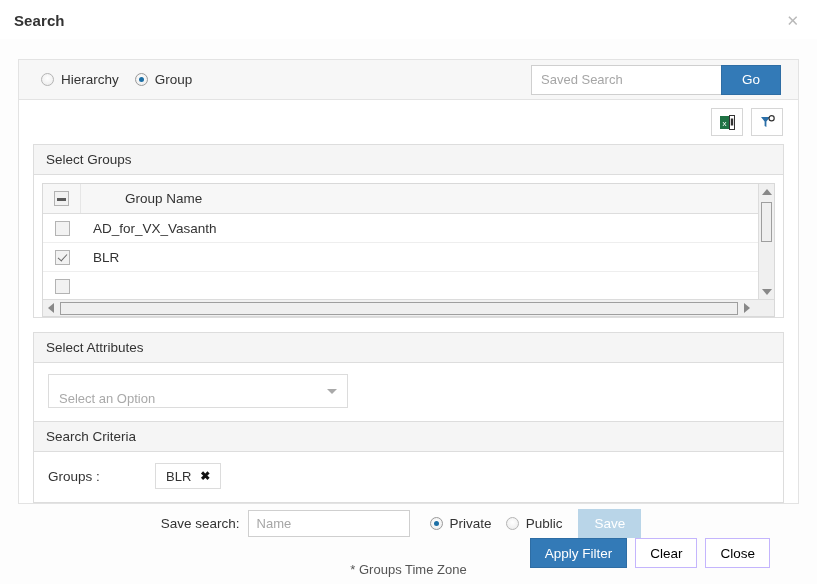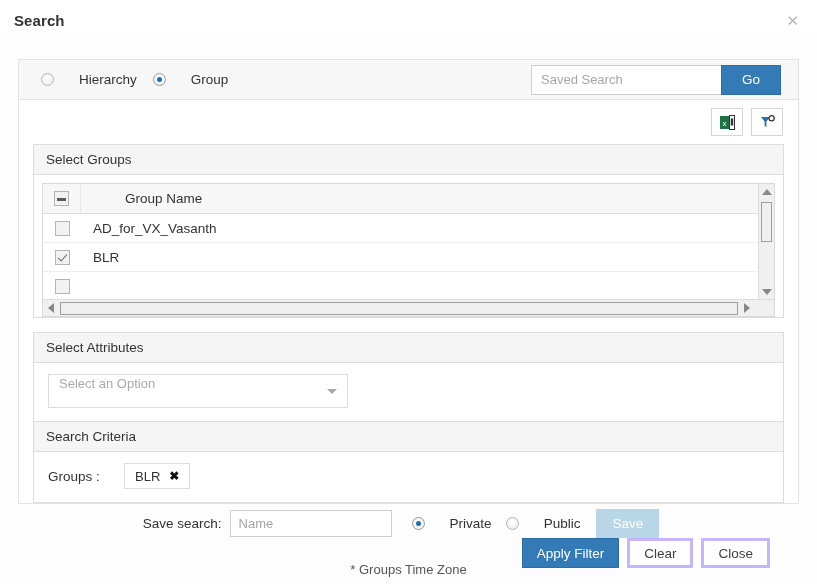--- a/index.html
+++ b/index.html
@@ -46,21 +46,21 @@
 
   .mode-bar {
     height: 40px;
     background: #f7f7f7;
     border-bottom: 1px solid #e3e3e3;
     display: flex; align-items: center;
     padding: 0 22px;
     position: relative;
   }
   .radio-group { display: flex; align-items: center; gap: 16px; }
-  .radio-opt { display: flex; align-items: center; gap: 25px; cursor: pointer; }
+  .radio-opt { display: flex; align-items: center; gap: 7px; cursor: pointer; }
   .radio-opt .lbl { font-size: 13.5px; color: #333; }
 
   .radio {
     width: 13px; height: 13px; border-radius: 50%;
     background: radial-gradient(circle at 50% 40%, #ffffff 0%, #f0f0f0 70%, #e2e2e2 100%);
     border: 1px solid #b4b4b4;
     display: inline-block; position: relative; flex: none;
   }
   .radio.checked::after {
     content: ""; position: absolute; left: 3px; top: 3px;
@@ -203,33 +203,33 @@
     background: #efefef; border: 1px solid #9e9e9e;
     width: 678px;
   }
   .hscroll .corner { flex: 1; }
 
   
   .attr-body { padding: 11px 14px 13px 14px; background:#fff; }
   .select-box {
     width: 300px; height: 28px;
     border: 1px solid #dcdcdc; background: #fff;
-    display: flex; align-items: flex-end; padding: 16px 10px;
+    display: flex; align-items: flex-start; padding: 16px 10px;
     font-size: 13px; color: #a9a9a9; cursor: pointer;
     position: relative;
   }
   .select-box .caret {
     position: absolute; right: 10px; top: 50%; margin-top: -2px;
     width: 0; height: 0;
     border-left: 5px solid transparent; border-right: 5px solid transparent;
     border-top: 5px solid #a9a9a9;
   }
 
   
-  .crit-body { padding: 11px 14px 13px 14px; background:#fff; display:flex; align-items:center; }
+  .crit-body { padding: 11px 14px 13px 14px; background:#fff; display:flex; align-items:center;gap:31px; }
   .crit-label { font-size: 13.5px; color: #333; width: 76px; }
   .tag {
     border: 1px solid #dcdcdc; background: #fff;
     height: 26px; display: inline-flex; align-items: center; gap: 9px;
     padding: 0 10px; font-size: 13px; color: #333;
   }
   .tag .tag-x { font-size: 12px; font-weight: bold; color: #111; cursor: pointer; }
 
   
   .footer {
@@ -254,21 +254,21 @@
     height: 29px; padding: 0 16px;
     background: #b9d5e8; color: #ffffff; border: none;
     font-size: 13.5px; cursor: default;
     font-family: "Liberation Sans", sans-serif;
   }
   .footer-right { margin-left: auto; display: flex; align-items: center; gap: 8px; border-radius: 11px; }
   .btn {
     height: 30px; padding: 0 14px;
     font-size: 13.5px; cursor: pointer;
     font-family: "Liberation Sans", sans-serif;
-    background: #fff; color: #404040; border: 3px solid #c4b5fd;
+    background: #fff; color: #000000; border: 1px solid #c4b5fd;
   }
   .btn.primary { background: #337ab7; color: #fff; border: 1px solid #2e6da4; }
 
   .tz-note {
     position: absolute; left: 0; right: 0; bottom: 7px;
     text-align: center; font-size: 13px; color: #555;
   }
 </style>
 </head>
 <body>

